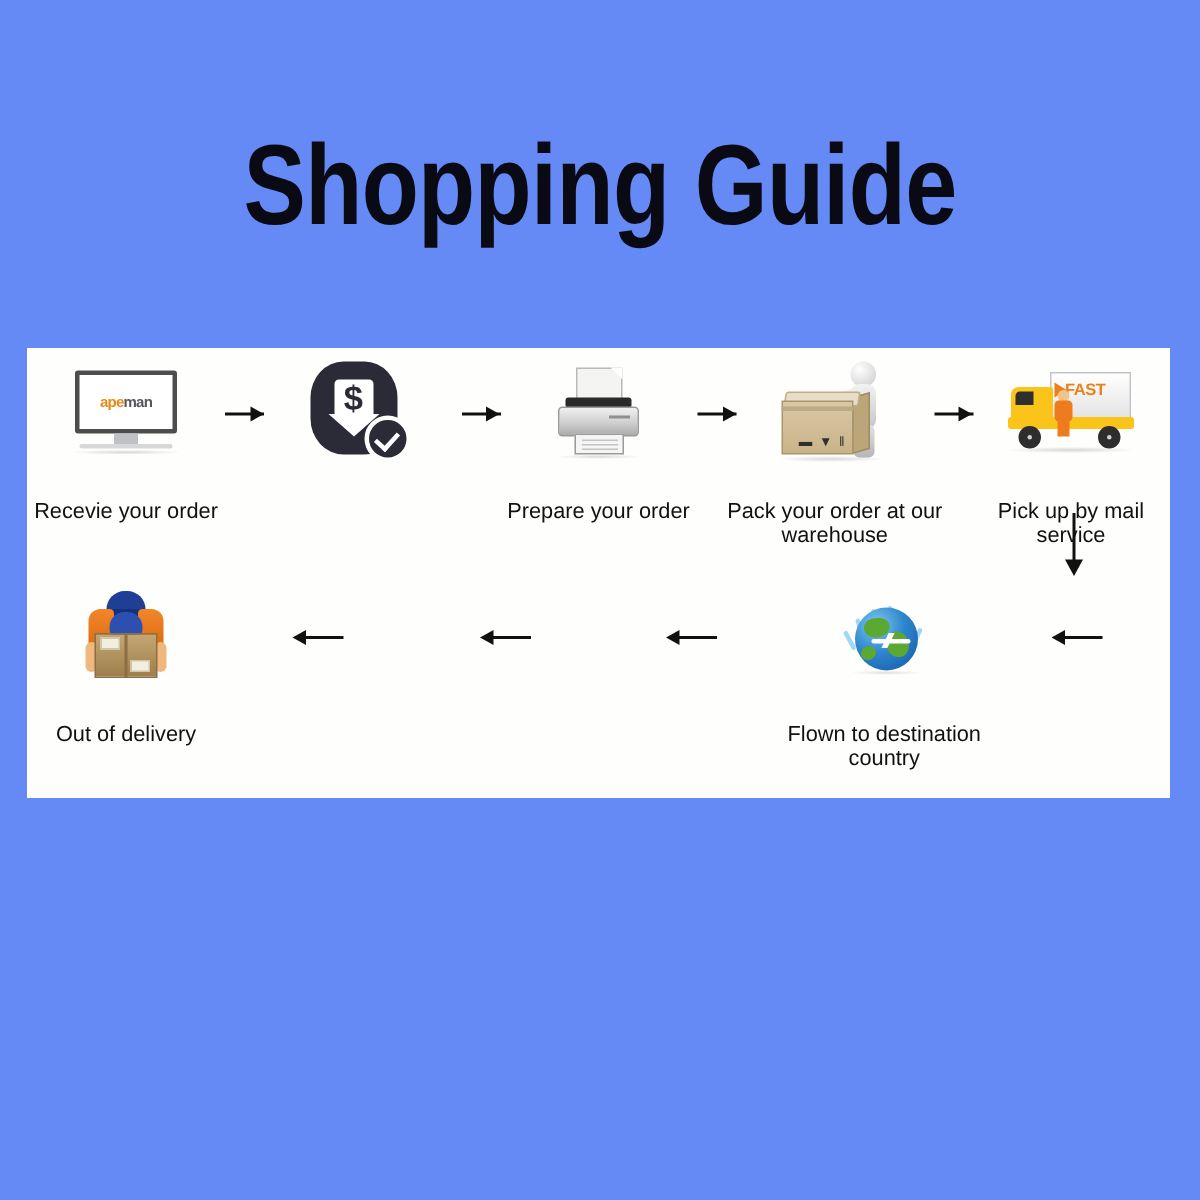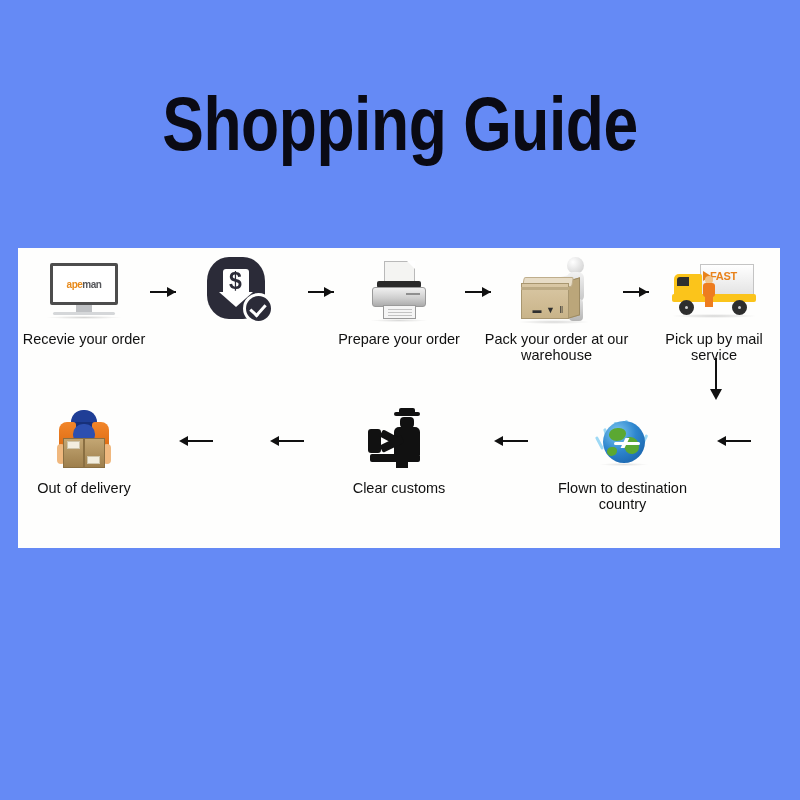--- a/index.html
+++ b/index.html
@@ -34,21 +34,21 @@
     transform: scaleX(0.82);
     transform-origin: center top;
     line-height: 1.0;
     white-space: nowrap;
   }
 
   
   .panel {
     position: absolute;
     left: 18px;
-    top: 248px;
+    top: 232px;
     width: 762px;
     height: 300px;
     background: #FEFEFD;
   }
 
   .row {
     position: absolute;
     left: 0;
     width: 762px;
     display: flex;
@@ -64,21 +64,21 @@
     align-items: center;
   }
   .icon-box {
     height: 76px;
     width: 100%;
     display: flex;
     align-items: center;
     justify-content: center;
   }
   .step-label {
-    margin-top: 1px;
+    margin-top: 19px;
     font-size: 14.5px;
     line-height: 1.12;
     color: #111111;
     text-align: center;
     width: 146px;
     white-space: pre-line;
   }
 
   
   .arrow-cell {
@@ -721,36 +721,20 @@
 
       <div class="arrow-cell">
           <div class="arrow-h left"></div>
         </div>
 
 
       <div class="arrow-cell">
           <div class="arrow-h left"></div>
         </div>
 
-      <div class="step">
-        <div class="icon-box">
-          <div class="ico-customs">
-            <div class="cu-hattop"></div>
-            <div class="cu-hatbrim"></div>
-            <div class="cu-head"></div>
-            <div class="cu-body"></div>
-            <div class="cu-armA"></div>
-            <div class="cu-armB"></div>
-            <div class="cu-case"></div>
-            <div class="cu-table"></div>
-            <div class="cu-leg"></div>
-          </div>
-        </div>
-        <div class="step-label">Clear customs</div>
-      </div>
 
       <div class="arrow-cell">
           <div class="arrow-h left"></div>
         </div>
 
       <div class="step">
         <div class="icon-box">
           <div class="ico-flown">
             <div class="fl-splash">
               <i style="left:8px;  height:14px; transform:rotate(-28deg);"></i>

